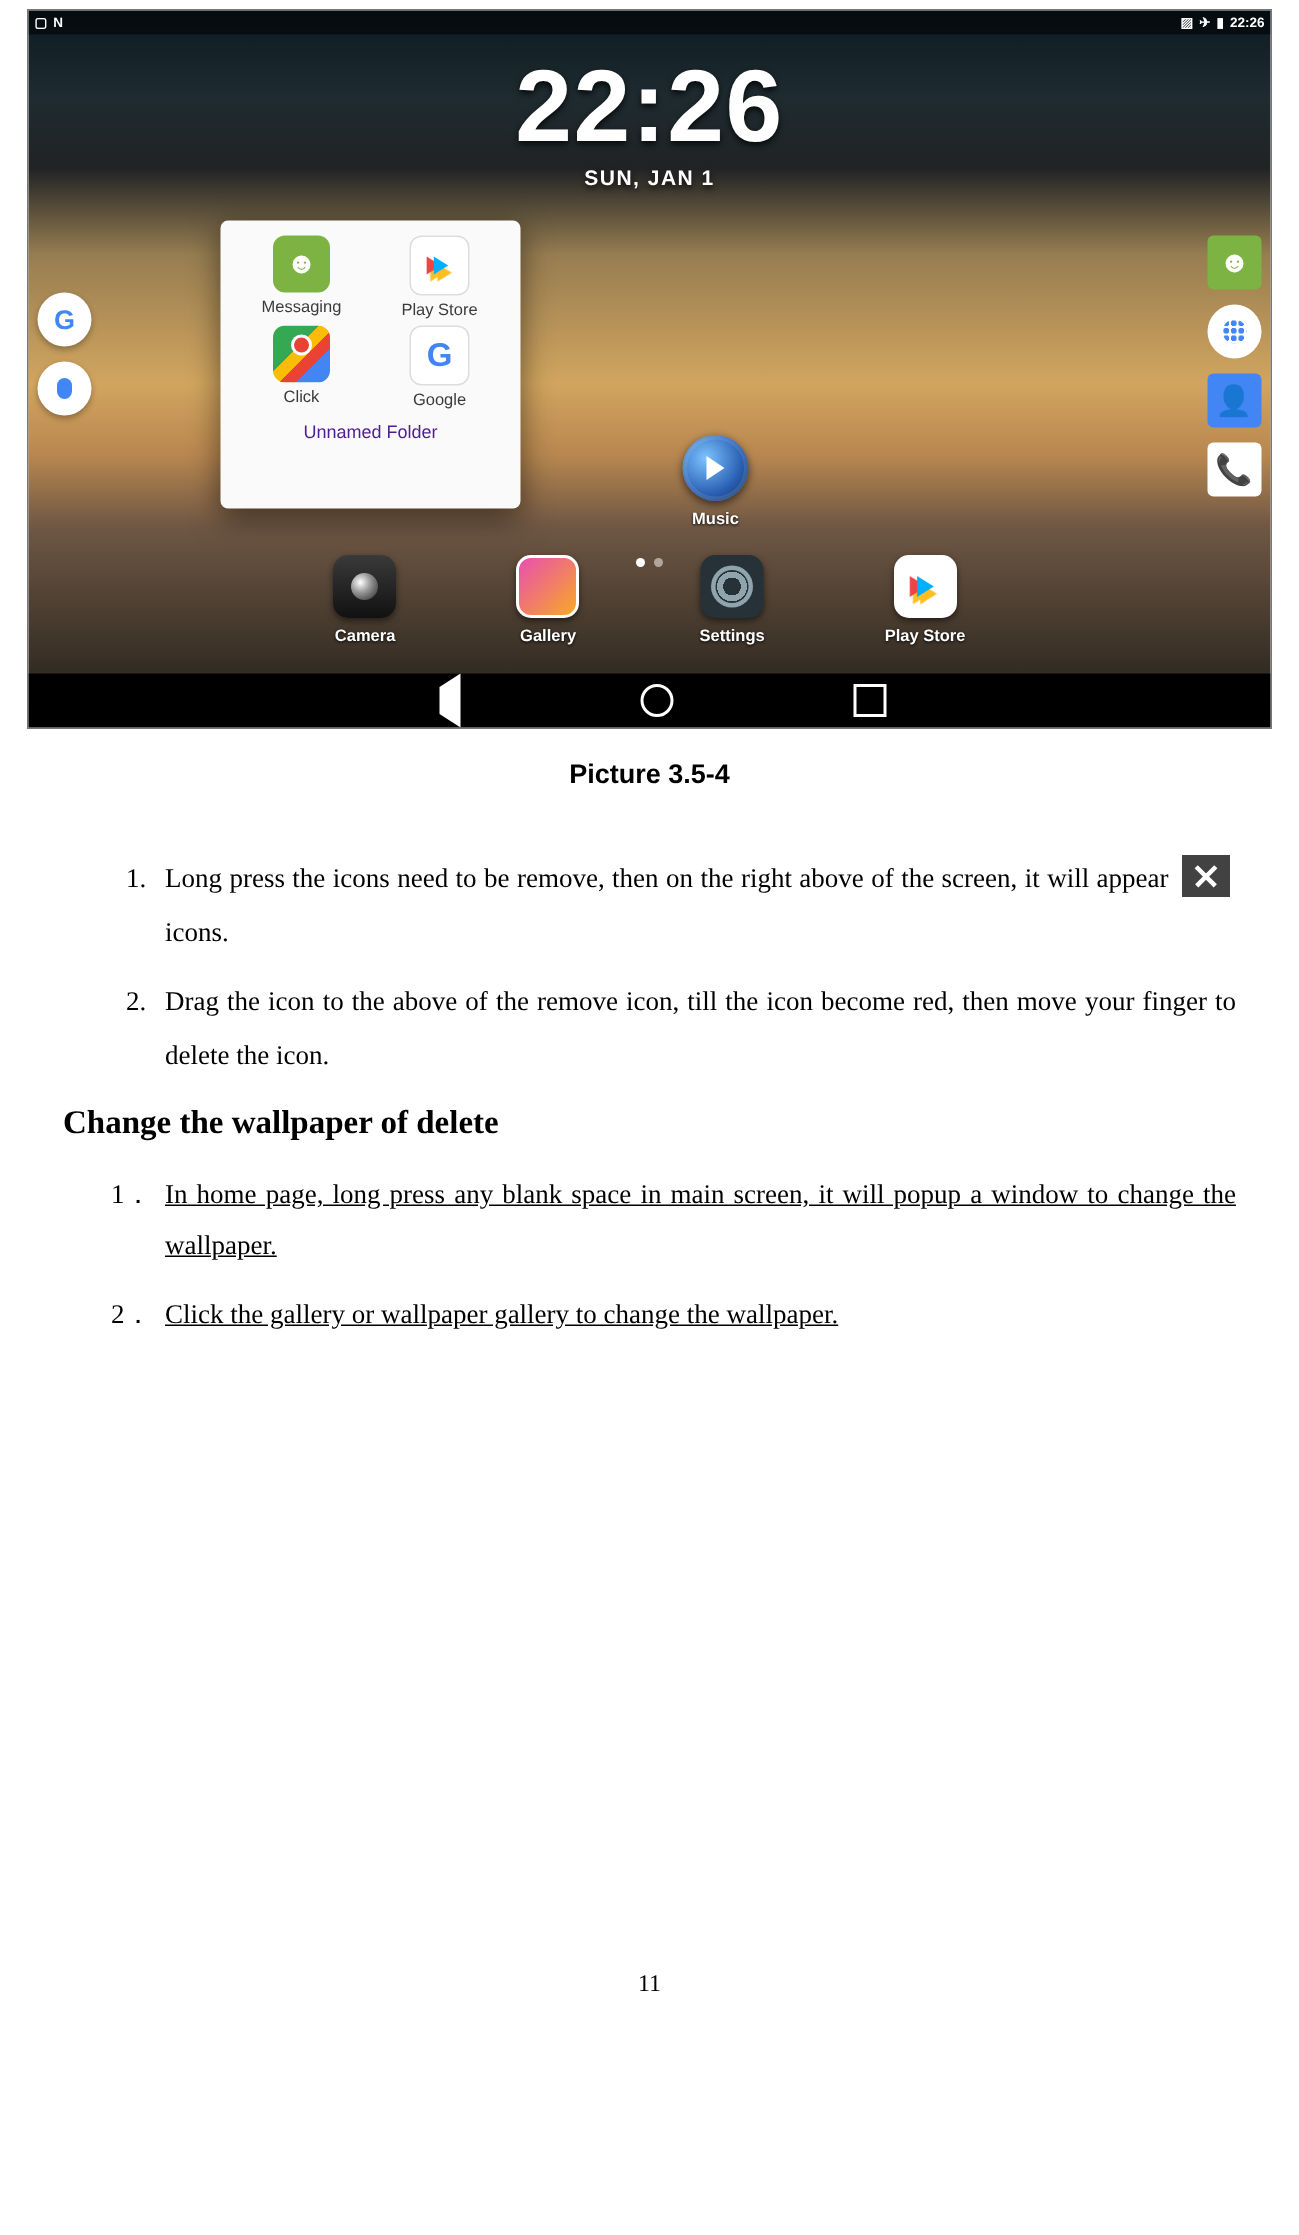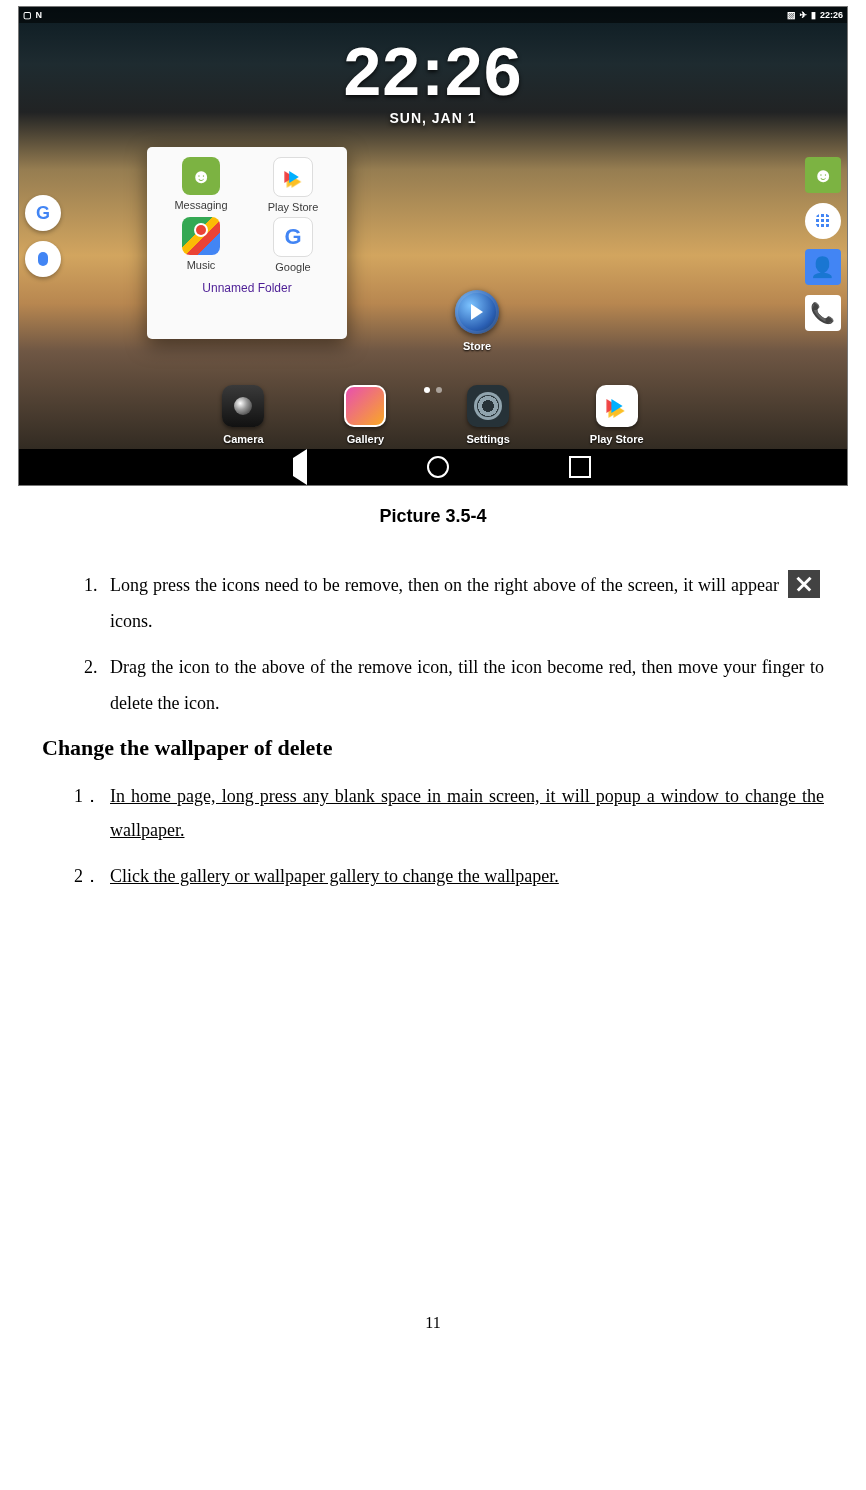--- a/index.html
+++ b/index.html
@@ -104,21 +104,21 @@
   }
   .music-icon .circ{width:44px;height:44px;border-radius:50%;margin:0 auto 6px;
     background:radial-gradient(circle at 35% 35%,#7cc3ff,#2a5fb3 60%,#0f2a4d);
     box-shadow:0 2px 6px rgba(0,0,0,0.6),inset 0 0 0 3px rgba(255,255,255,0.1);
     position:relative;}
   .music-icon .circ:before{content:"";position:absolute;left:50%;top:50%;
     transform:translate(-50%,-50%);width:0;height:0;border-style:solid;
     border-width:8px 0 8px 12px;border-color:transparent transparent transparent #fff;}
 
   .dock {
-    position:absolute; bottom:40px; left:0; right:0;
+    position:absolute; bottom:55px; left:0; right:0;
     display:flex; justify-content:center; gap:80px;
     color:#fff; font:700 11px Arial; text-shadow:0 1px 2px #000;
   }
   .dock .item{display:flex;flex-direction:column;align-items:center;gap:6px;}
   .dock .ico{width:42px;height:42px;border-radius:10px;
     display:flex;align-items:center;justify-content:center;font-size:24px;
     box-shadow:0 2px 4px rgba(0,0,0,0.5);}
   .ico.cam{background:linear-gradient(#3a3a3a,#111);}
   .ico.cam:before{content:"";width:18px;height:18px;border-radius:50%;
     background:radial-gradient(circle at 35% 35%,#fff,#999 40%,#222);}
@@ -215,33 +215,33 @@
       <div class="fcell">
         <div class="ficon msg">☻</div>
         <div>Messaging</div>
       </div>
       <div class="fcell">
         <div class="ficon play"></div>
         <div>Play Store</div>
       </div>
       <div class="fcell">
         <div class="ficon maps"></div>
-        <div>Music</div>
+        <div>Click</div>
       </div>
       <div class="fcell">
         <div class="ficon ggl"></div>
         <div>Google</div>
       </div>
     </div>
     <div class="folder-title">Unnamed Folder</div>
   </div>
 
   <div class="music-icon">
     <div class="circ"></div>
-    <div>Store</div>
+    <div>Music</div>
   </div>
 
   <div class="dock">
     <div class="item">
       <div class="ico cam"></div>
       <div>Camera</div>
     </div>
     <div class="item">
       <div class="ico gal"></div>
       <div>Gallery</div>

